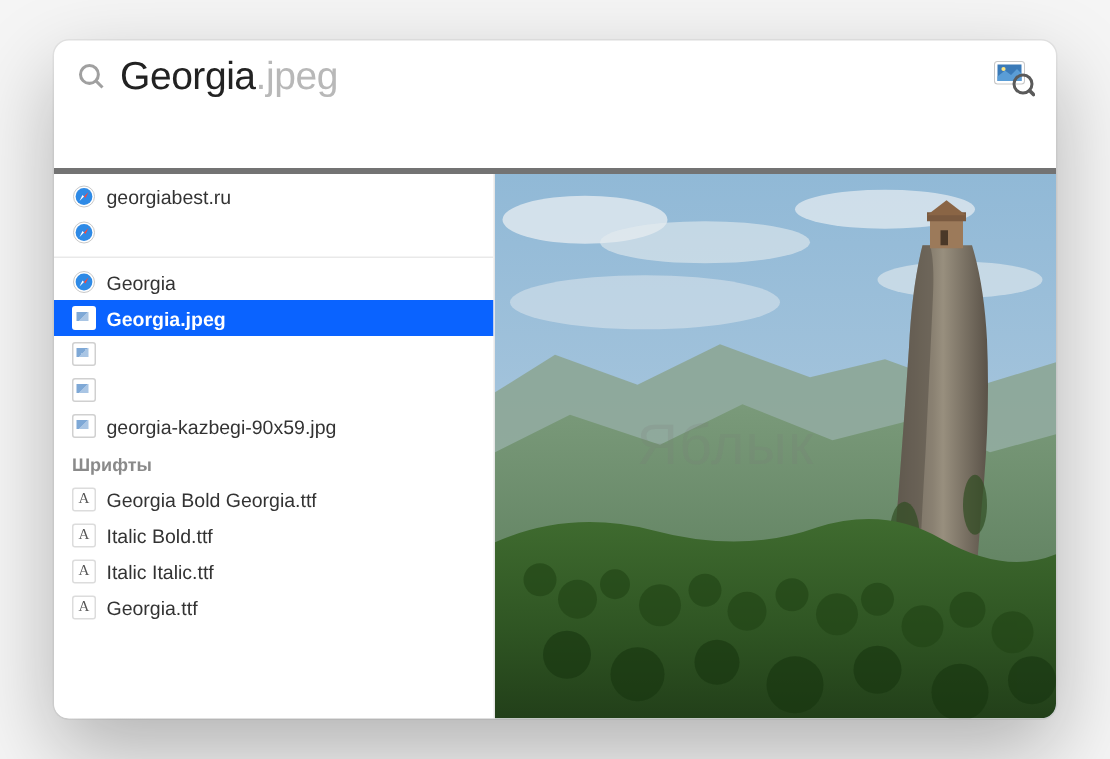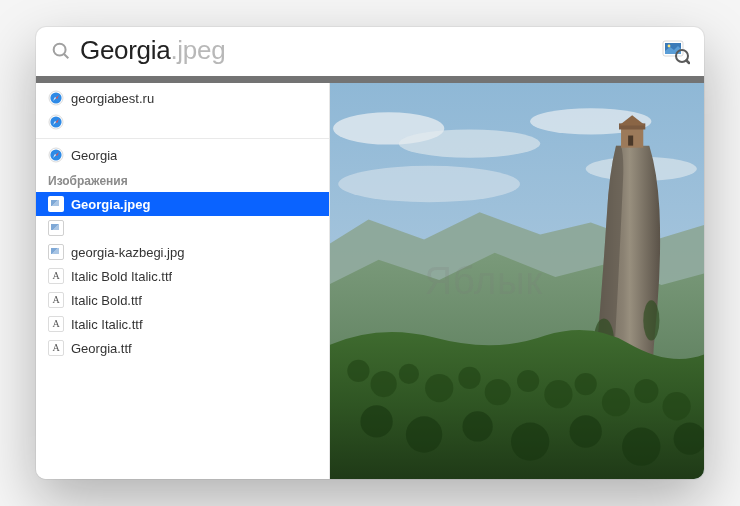--- a/index.html
+++ b/index.html
@@ -43,22 +43,23 @@
     .search-text .ghost {
       color: #b8b8b8;
     }
     .app-icon {
       width: 28px; height: 28px;
       flex-shrink: 0;
     }
     .content {
       flex: 1;
       display: flex;
-      border-top: 7px solid #737373;
+      border-top: 4px solid #737373;
       min-height: 0;
+      margin-top: 36px;
     }
     .results {
       width: 294px;
       border-right: 1px solid #e6e6e6;
       overflow-y: auto;
       padding-top: 3px;
     }
     .section-header {
       font-size: 12px;
       font-weight: 600;
@@ -215,43 +216,48 @@
           <span class="row-icon">
             <svg class="safari-icon" viewBox="0 0 16 16">
               <circle cx="8" cy="8" r="7" fill="#fff" stroke="#c2c2c2" stroke-width="0.6"></circle>
               <circle cx="8" cy="8" r="5.6" fill="#2e8ae6"></circle>
               <polygon points="8,8 11,5 9,9" fill="#ff4538"></polygon>
               <polygon points="8,8 5,11 7,7" fill="#fff"></polygon>
             </svg>
           </span>
           <span class="label">Georgia</span>
         </div>
-        <div class="section-header">Изображения</div>
         <div class="result-row selected">
           <span>
             <span class="row-icon image-icon"></span>
           </span>
           <span class="label">Georgia.jpeg</span>
         </div>
         <div class="result-row">
           <span>
             <span class="row-icon image-icon"></span>
           </span>
         </div>
         <div class="result-row">
           <span>
             <span class="row-icon image-icon"></span>
           </span>
-          <span class="label">georgia-kazbegi.jpg</span>
-        </div>
+        </div>
+        <div class="result-row">
+          <span>
+            <span class="row-icon image-icon"></span>
+          </span>
+          <span class="label">georgia-kazbegi-90x59.jpg</span>
+        </div>
+        <div class="section-header">Шрифты</div>
         <div class="result-row">
           <span>
             <span class="row-icon font-icon">A</span>
           </span>
-          <span class="label">Italic Bold Italic.ttf</span>
+          <span class="label">Georgia Bold Georgia.ttf</span>
         </div>
         <div class="result-row">
           <span>
             <span class="row-icon font-icon">A</span>
           </span>
           <span class="label">Italic Bold.ttf</span>
         </div>
         <div class="result-row">
           <span>
             <span class="row-icon font-icon">A</span>

